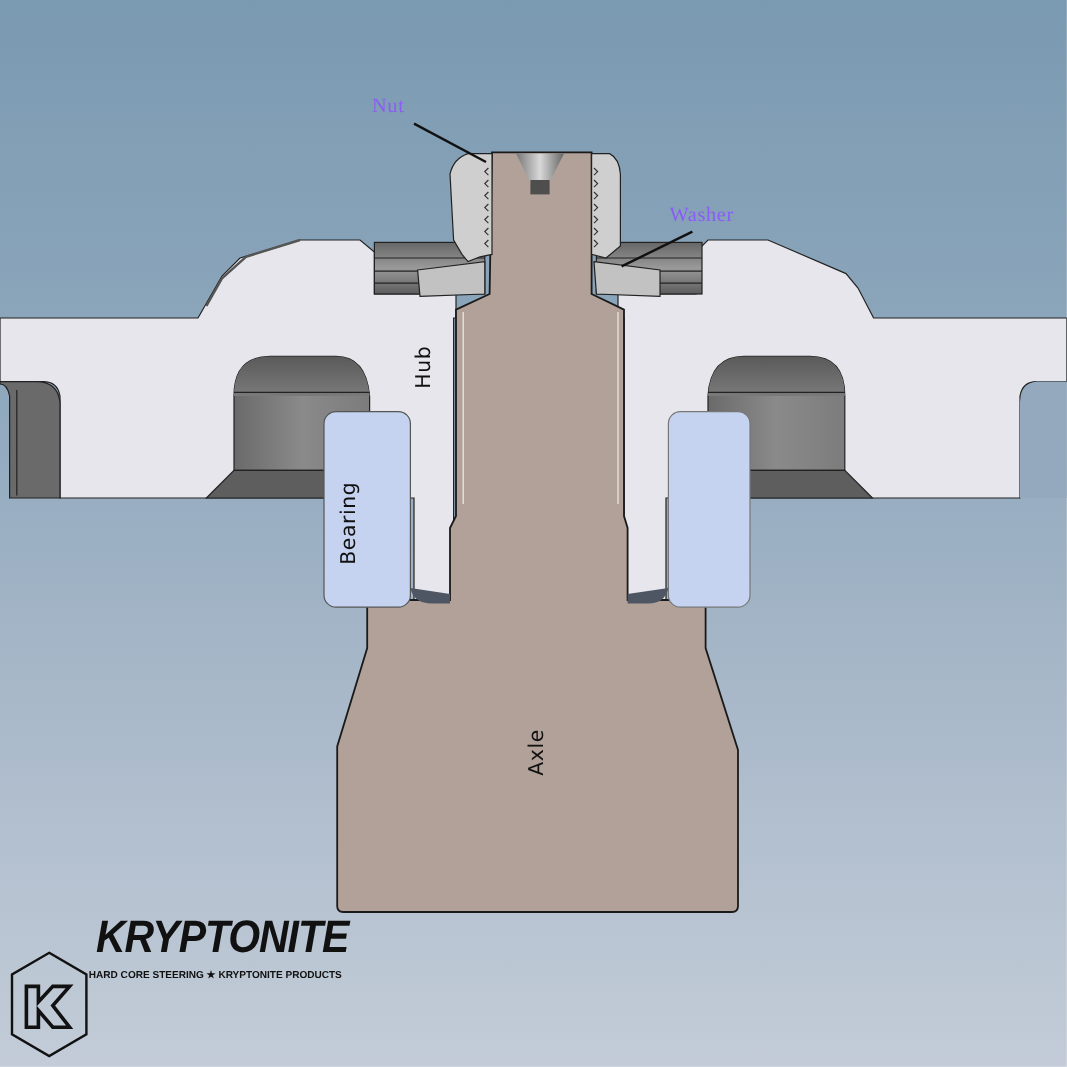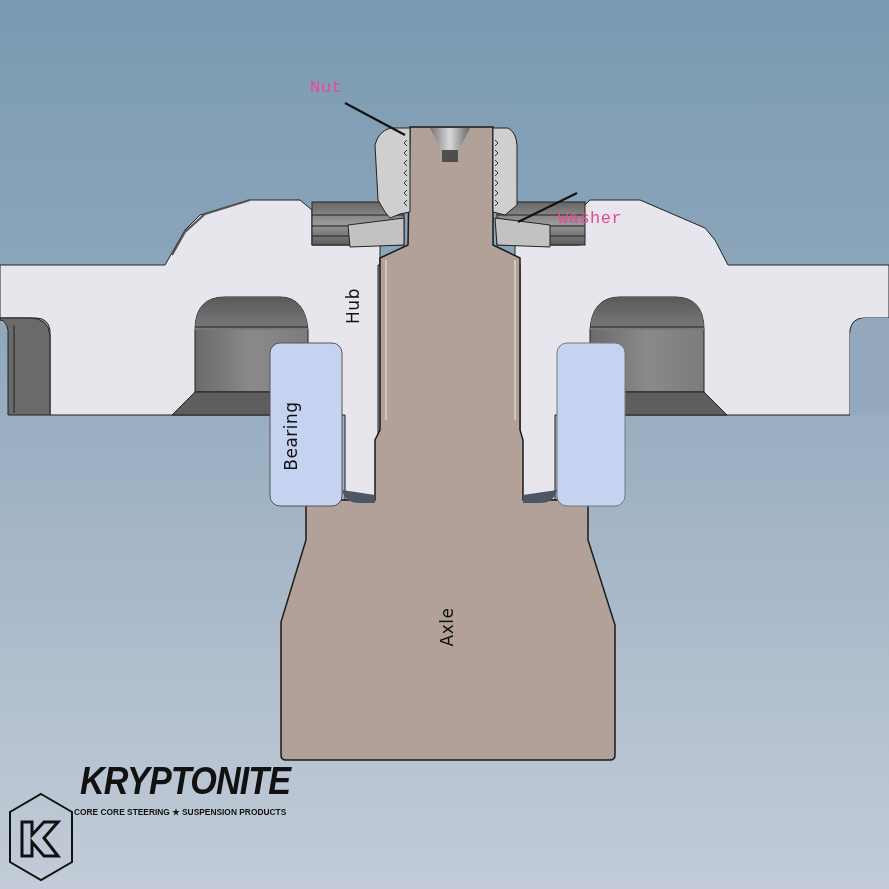--- a/index.html
+++ b/index.html
@@ -1,20 +1,20 @@
 <!DOCTYPE html>
 <html><head>
 <meta charset="utf-8">
 <style>
   html,body{margin:0;padding:0;}
   body{width:889px;height:889px;overflow:hidden;position:relative;
     background:linear-gradient(180deg,#7a9ab1 0%,#8ea7bc 35%,#a8b8c9 65%,#c3ccd8 100%);
     font-family:"DejaVu Sans",sans-serif;}
   #stage{position:absolute;left:0;top:0;width:889px;height:889px;}
-  .label{position:absolute;color:#ec4899;font-size:17px;font-family:Liberation Mono, monospace;letter-spacing:0.5px;white-space:nowrap;}
+  .label{position:absolute;color:#8b5cf6;font-size:17px;font-family:Liberation Serif, serif;letter-spacing:0.5px;white-space:nowrap;}
   .vlabel{position:absolute;color:#111;font-size:17px;font-family:"DejaVu Sans",sans-serif;letter-spacing:0.5px;white-space:nowrap;transform:rotate(-90deg);transform-origin:center center;}
   #logo{position:absolute;left:8px;top:750px;width:260px;height:95px;}
   #logo .brand{position:absolute;left:72px;top:10px;font-family:"Liberation Sans",sans-serif;font-weight:bold;font-style:italic;font-size:38px;color:#111;letter-spacing:-1px;transform:scaleX(0.9);transform-origin:left center;}
   #logo .tag{position:absolute;left:66px;top:57px;font-family:"Liberation Sans",sans-serif;font-weight:bold;font-size:8.4px;color:#111;letter-spacing:0;white-space:nowrap;}
 </style>
 </head>
 <body>
 
 <svg id="stage" width="889" height="889" viewBox="0 0 889 889" xmlns="http://www.w3.org/2000/svg">
   <defs>
@@ -104,21 +104,21 @@
   <line x1="345" y1="103" x2="405" y2="135" stroke="#111" stroke-width="2"></line>
   <line x1="577" y1="193" x2="518" y2="222" stroke="#111" stroke-width="2"></line>
 
   <g>
     <polygon points="41,794 72,812 72,862 41,880 10,862 10,812" fill="none" stroke="#111" stroke-width="2"></polygon>
     <path d="M22 822 L32 822 L32 835 L44 822 L58 822 L44 838 L58 856 L44 856 L32 842 L32 856 L22 856 Z" fill="none" stroke="#111" stroke-width="3"></path>
   </g>
 </svg>
 
 <span class="label" style="left:310px;top:78px;">Nut</span>
-<span class="label" style="left:558px;top:169px;margin-top:40px;">Washer</span>
+<span class="label" style="left:558px;top:169px;">Washer</span>
 <span class="vlabel" style="left:335px;top:296px;">Hub</span>
 <span class="vlabel" style="left:256px;top:426px;">Bearing</span>
 <span class="vlabel" style="left:428px;top:617px;">Axle</span>
 
 <div id="logo">
   <span class="brand">KRYPTONITE</span>
-  <span class="tag">CORE CORE STEERING  ★  SUSPENSION PRODUCTS</span>
+  <span class="tag">HARD CORE STEERING  ★  KRYPTONITE PRODUCTS</span>
 </div>
 
 </body></html>

